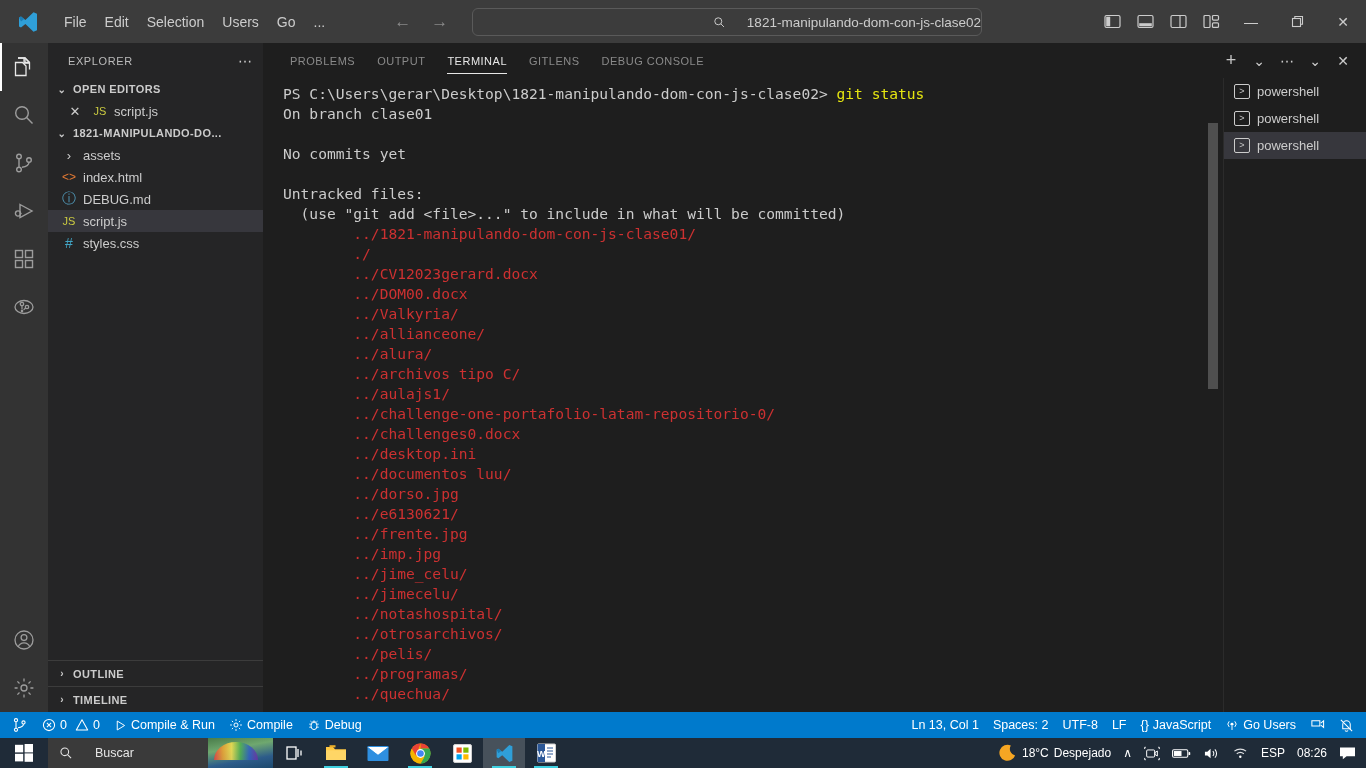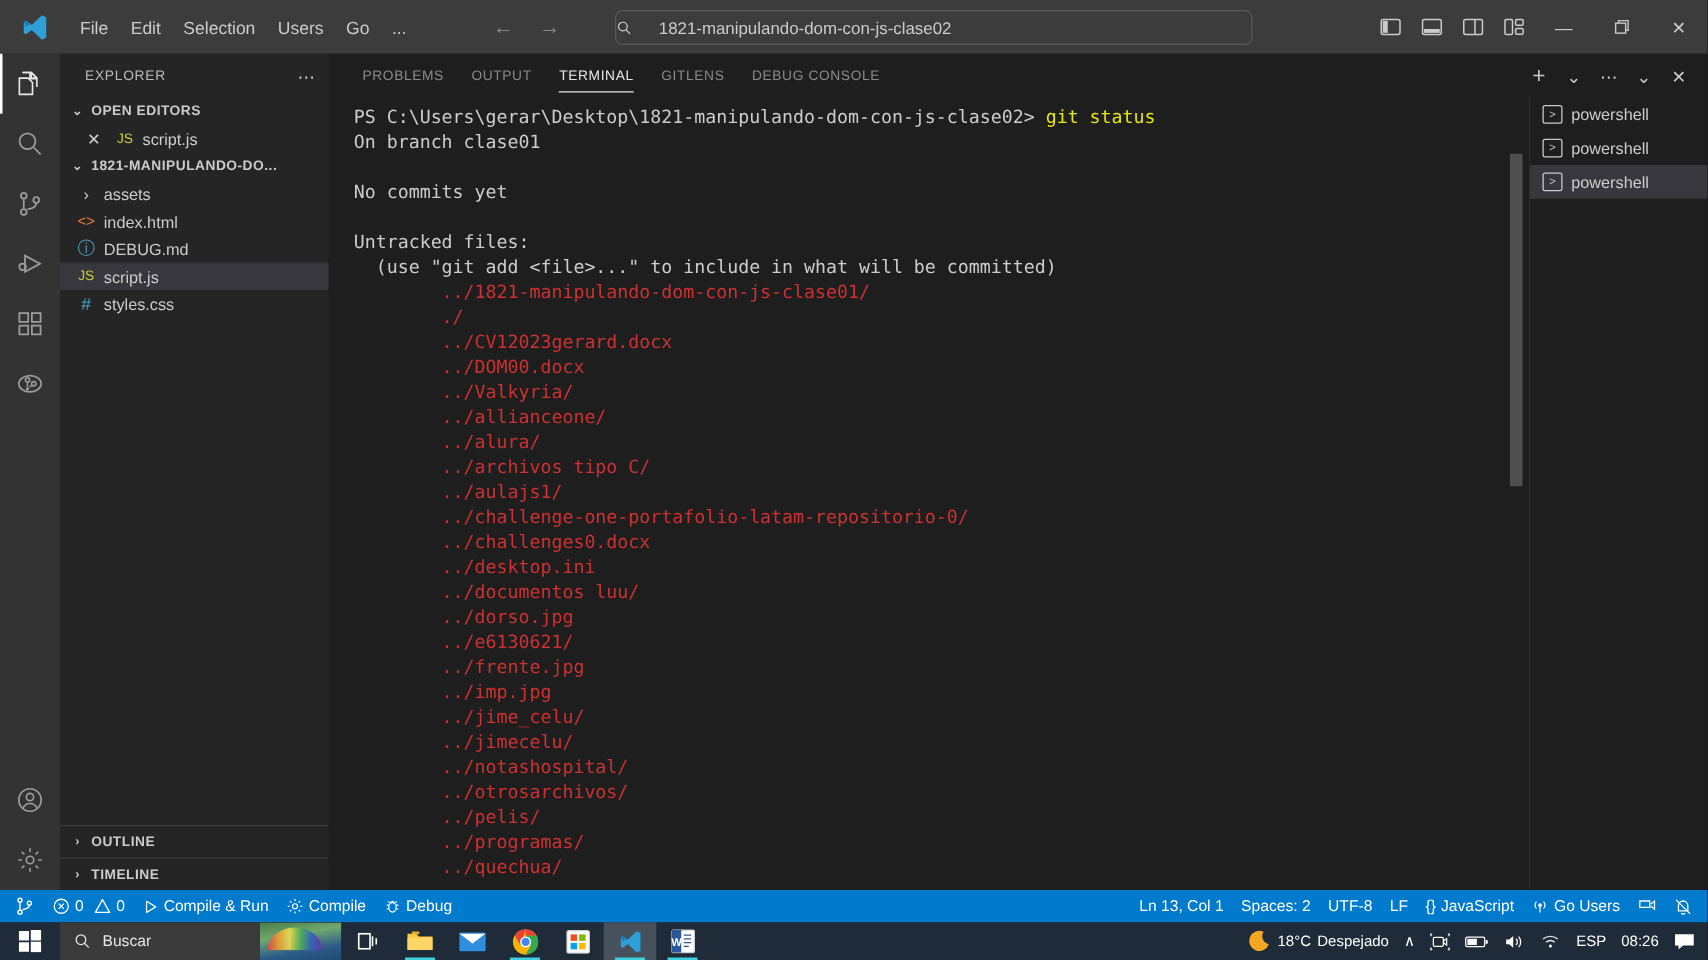--- a/index.html
+++ b/index.html
@@ -25,24 +25,24 @@
     display: flex; align-items: center; justify-content: center;
   }
   .menu { display: flex; align-items: center; height: 43px; }
   .menu-item {
     padding: 4px 9px; font-size: 14px; color: #cccccc;
     cursor: default; border-radius: 3px; white-space: nowrap;
   }
   .nav-arrows { display: flex; align-items: center; gap: 20px; margin-left: 60px; }
   .nav-arrow { font-size: 17px; color: #8a8a8a; cursor: default; line-height: 1; }
   .cmdcenter {
-    position: absolute; left: 492px; top: 8px;
+    position: absolute; left: 472px; top: 8px;
     width: 510px; height: 28px;
     background: #3c3c3c; border: 1px solid #5a5a5a; border-radius: 6px;
-    display: flex; align-items: center; justify-content: flex-start; gap: 21px;
+    display: flex; align-items: center; justify-content: flex-end; gap: 21px;
     color: #cccccc; font-size: 13.5px;
   }
   .titlebar-right {
     position: absolute; right: 0; top: 0; height: 43px;
     display: flex; align-items: center;
   }
   .layout-btn {
     width: 33px; height: 43px; display: flex; align-items: center; justify-content: center;
     cursor: default;
   }
@@ -176,21 +176,21 @@
   .taskbar {
     position: absolute; left: 0; top: 738px; width: 1366px; height: 30px;
     background: #1f2b38; display: flex; align-items: center;
   }
   .start-btn {
     width: 48px; height: 30px; display: flex; align-items: center; justify-content: center;
     cursor: default;
   }
   .search-box {
     width: 225px; height: 30px; background: #3a3a3a;
-    display: flex; align-items: center; gap: 9px; padding-left: 11px;
+    display: flex; align-items: center; gap: 22px; padding-left: 11px;
     color: #e6e6e6; font-size: 12.5px; position: relative; overflow: hidden;
     cursor: default;
   }
   .cortana-img {
     position: absolute; right: 0; top: 0; width: 65px; height: 30px;
     background: linear-gradient(170deg,#4a7c4a 0%,#6fa86f 35%,#2d5c8a 70%,#1d4a6e 100%);
   }
   .cortana-img::after {
     content: ""; position: absolute; left: 6px; top: 4px; width: 44px; height: 18px;
     border-radius: 50% 50% 0 0 / 100% 100% 0 0;

